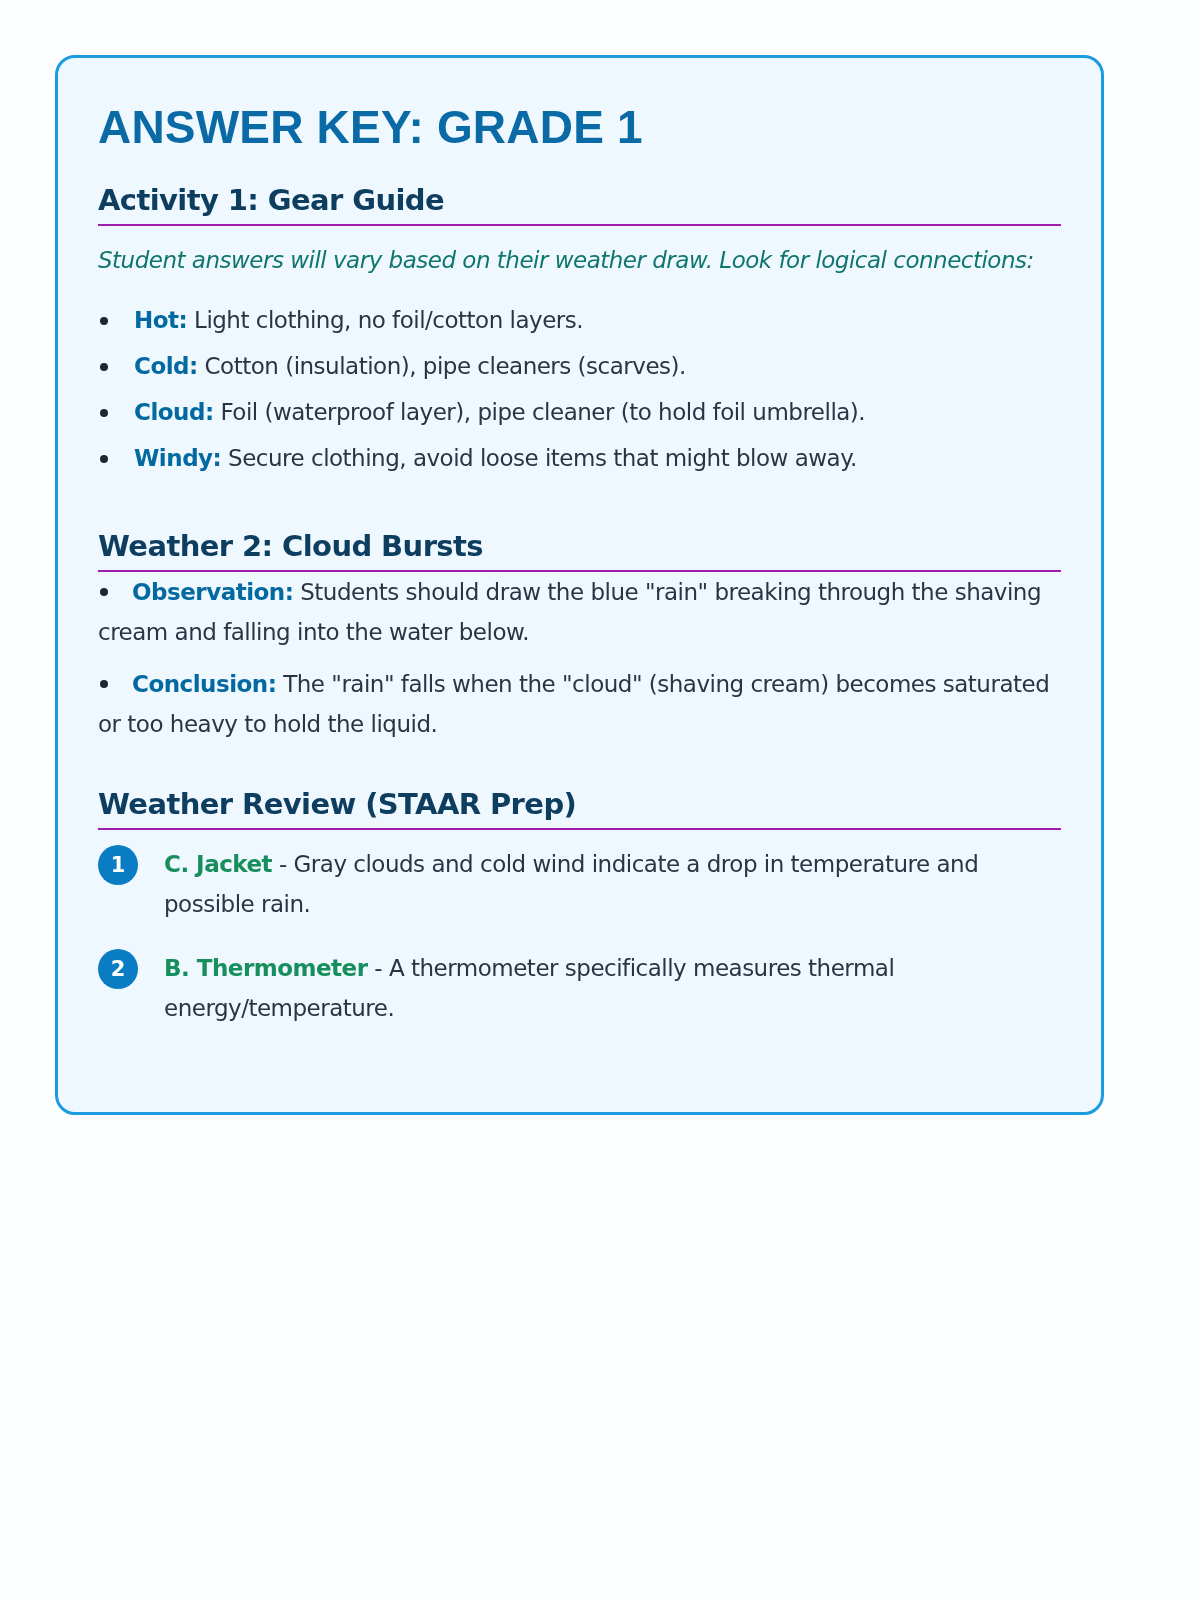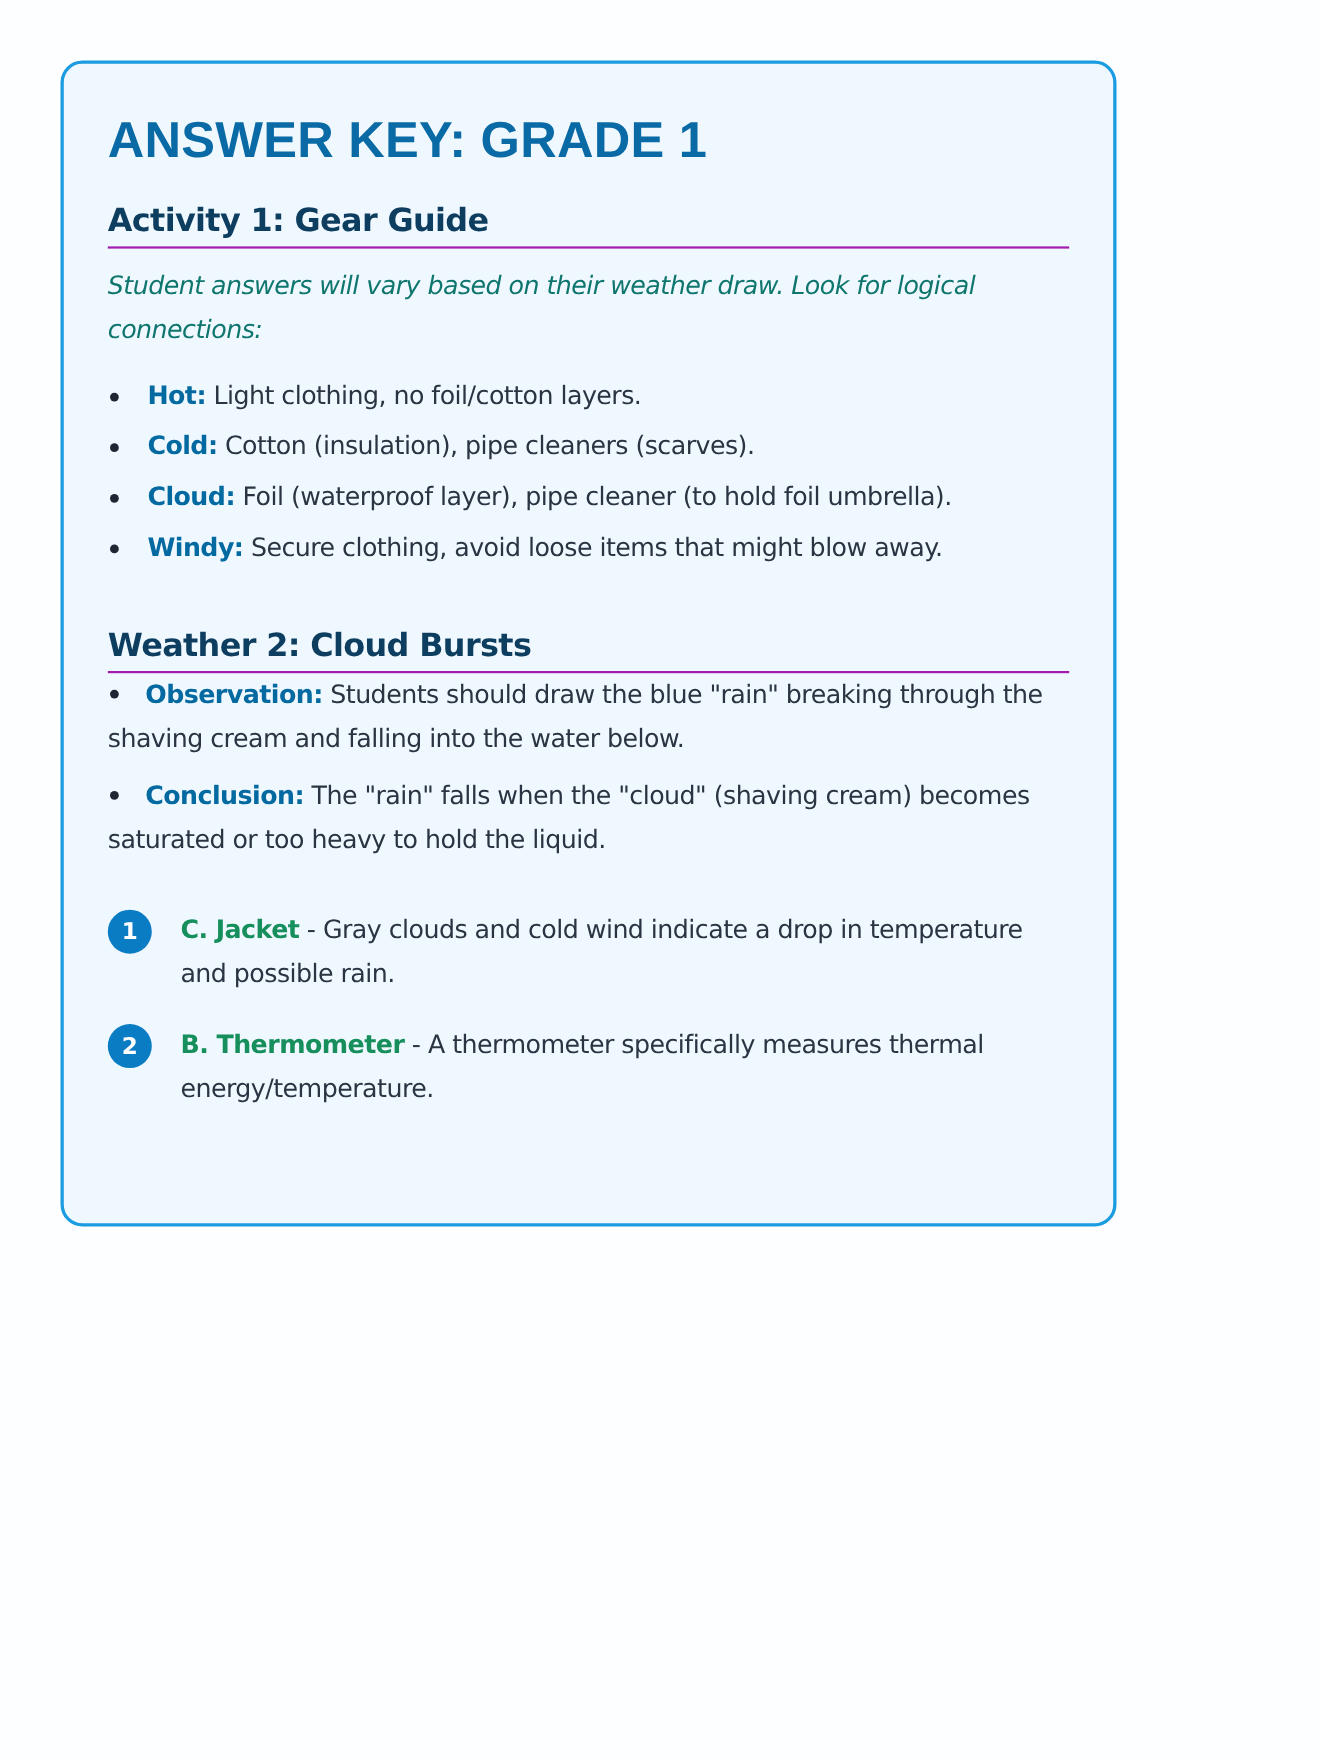--- a/index.html
+++ b/index.html
@@ -11,21 +11,21 @@
     width: 1200px;
     height: 1600px;
     position: relative;
     font-family: "DejaVu Sans", sans-serif;
     color: #2b3442;
   }
   .card {
     position: absolute;
     left: 55px;
     top: 55px;
-    width: 960px;
+    width: 1049px;
     height: 1060px;
     background: #f0f8ff;
     border: 3px solid #1b9be0;
     border-radius: 20px;
     box-sizing: border-box;
     padding: 42px 40px 40px 40px;
   }
   .title {
     font-family: "Liberation Sans", sans-serif;
     font-weight: bold;
@@ -149,20 +149,21 @@
 
   <div class="section s2">
     <h2 class="section-title">Weather 2: Cloud Bursts</h2>
     <ul class="bullets wrap act2-list">
       <li><span class="bullet-dot"></span><span class="term">Observation:</span><span> Students should draw the blue "rain" breaking through the shaving cream and falling into the water below.</span></li>
       <li><span class="bullet-dot"></span><span class="term">Conclusion:</span><span> The "rain" falls when the "cloud" (shaving cream) becomes saturated or too heavy to hold the liquid.</span></li>
     </ul>
   </div>
 
   <div class="section">
+    <h2 class="section-title">Weather Review (STAAR Prep)</h2>
     <div class="review-list">
       <div class="review-item">
         <div class="num-badge">1</div>
         <div class="review-text"><span class="answer-link">C. Jacket</span><span> - Gray clouds and cold wind indicate a drop in temperature and possible rain.</span></div>
       </div>
       <div class="review-item">
         <div class="num-badge">2</div>
         <div class="review-text"><span class="answer-link">B. Thermometer</span><span> - A thermometer specifically measures thermal energy/temperature.</span></div>
       </div>
     </div>

